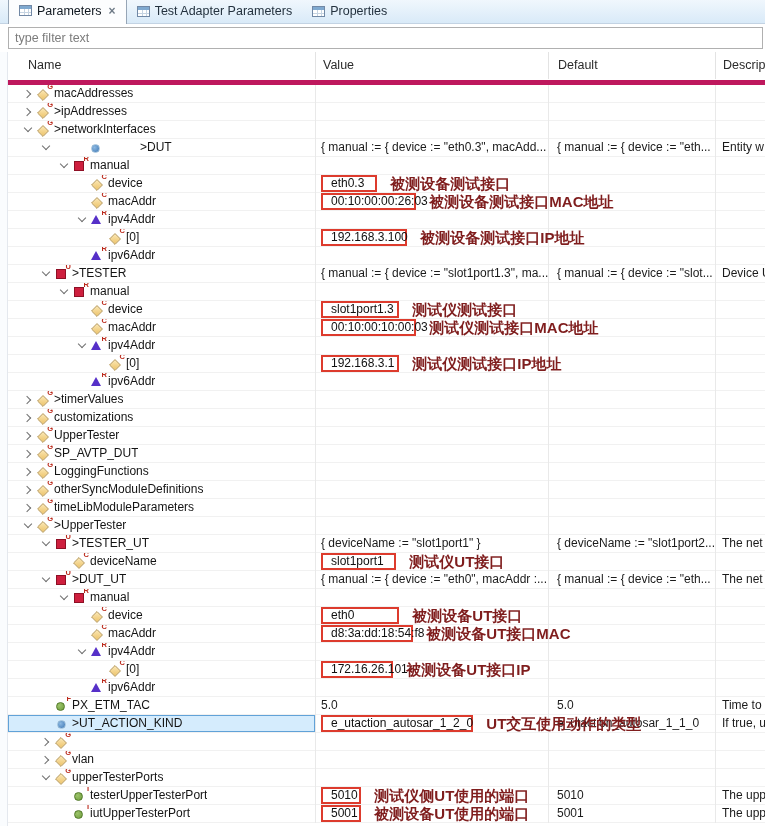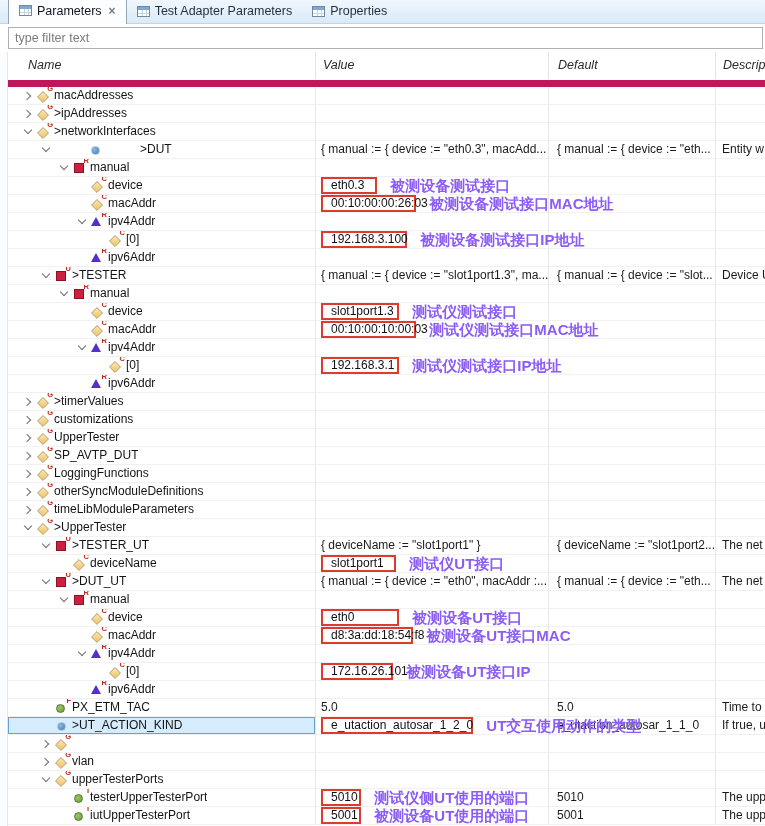--- a/index.html
+++ b/index.html
@@ -34,21 +34,21 @@
   }
   .tab-close { font-size:12px; line-height:12px; color:#6f7b87; font-weight:bold; margin-left:2px; }
   
   .filterbar { height:28px; position:relative; background:#ffffff; }
   .filter-input {
     position:absolute; left:8px; top:3px; width:calc(100% - 10px); height:22px; box-sizing:border-box;
     border:1px solid #b0b0b0; padding:0 6px; font-family:inherit; font-size:12.5px; color:#333; outline:none;
   }
   .filter-input::placeholder { color:#7c7c7c; opacity:1; }
   
-  .gridhead { position:relative; height:28px; margin-left:8px; border-bottom:7px solid #be185d;font-style:italic; }
+  .gridhead { position:relative; height:28px; margin-left:8px; border-bottom:5px solid #be185d; }
   .hcell {
     position:absolute; top:0; height:27px; line-height:27px; box-sizing:border-box;
     font-size:12.5px; color:#2b2b2b; white-space:nowrap; overflow:hidden;
   }
   .hcell.h0 { left:0;   width:307px; padding-left:20px; }
   .hcell.h1 { left:307px; width:233px; padding-left:7px; border-left:1px solid #e3e3e3; }
   .hcell.h2 { left:540px; width:167px; padding-left:9px; border-left:1px solid #e3e3e3; }
   .hcell.h3 { left:707px; width:240px; padding-left:7px; border-left:1px solid #e3e3e3; }
   .gridbody { position:relative; margin-left:8px; height:738px; }
   .vline { position:absolute; top:0; bottom:0; width:1px; background:#e9e9e9; z-index:1; }
@@ -97,21 +97,21 @@
     left:2px; top:4px; width:7px; height:7px; border-radius:50%;
     background:radial-gradient(circle at 35% 35%, #9cc36a, #6f9d3c); border:1px solid #527a29;
   }
   .nlabel { font-size:12px; color:#141414; overflow:hidden; white-space:nowrap; }
   .vplain { display:block; white-space:nowrap; overflow:hidden; }
   .vbox {
     display:inline-block; box-sizing:border-box; height:17px; line-height:13px; padding:0 8px;
     border:2px solid #dd3b2d; color:#101010; vertical-align:top; white-space:nowrap; overflow:visible;
   }
   .ann {
-    display:inline-block; margin-left:10px; color:#8b5cf6; font-weight:bold; font-size:15px;
+    display:inline-block; margin-left:10px; color:#7f1d1d; font-weight:bold; font-size:15px;
     line-height:17px; vertical-align:top; white-space:nowrap;
   }
 </style>
 </head>
 <body>
 
 <div class="app">
   <div class="leftstrip"></div>
 
   <div class="tabbar">

